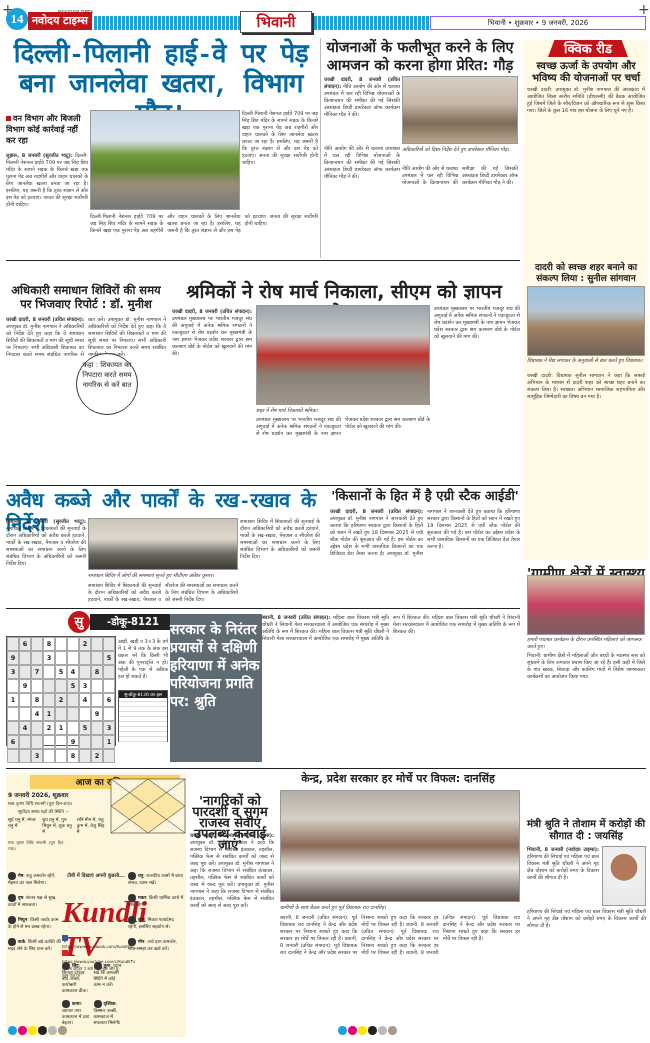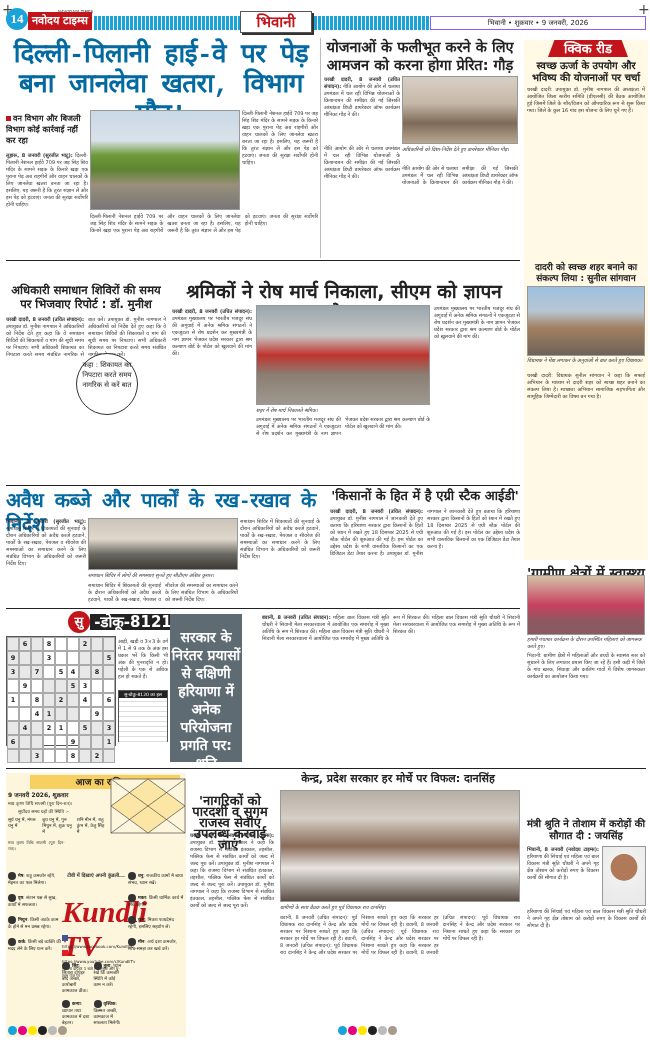--- a/index.html
+++ b/index.html
@@ -28,29 +28,29 @@
 .qr-tag{left:548px;top:40px;width:80px;height:17px;background:#c4141b;color:#fff;font-size:13px;font-weight:bold;text-align:center;line-height:17px;clip-path:polygon(8% 0,92% 0,100% 100%,0 100%)}
 .qr-h{left:526px;top:60px;width:120px;font-size:10px;line-height:12px;font-weight:bold;text-align:center}
 .h3{left:6px;top:283px;width:160px;font-size:11.5px;line-height:14px;text-align:center;font-weight:bold}
 .h4{left:170px;top:280px;width:348px;font-size:19px;line-height:22px;text-align:center;font-weight:bold}
 .h5{left:526px;top:262px;width:120px;font-size:9px;line-height:11px;font-weight:bold;text-align:center}
 .quote{left:76px;top:353px;width:62px;height:62px;border-radius:50%;background:#fff;border:1.5px solid #333;font-size:7px;font-weight:normal;text-align:center;line-height:10px;padding-top:6px}
 .h6{left:6px;top:490px;width:310px;font-size:20px;line-height:24px;font-weight:bold}
 .h7{left:330px;top:488px;width:190px;font-size:13px;line-height:16px;font-weight:bold;text-align:center}
 .h8{left:526px;top:572px;width:120px;font-size:9px;line-height:11px;font-weight:bold;text-align:center}
 .sud-s{left:68px;top:611px;width:22px;height:22px;border-radius:50%;background:#c4141b;color:#fff;font-size:13px;font-weight:bold;text-align:center;line-height:22px}
-.sud-lbl{left:90px;top:614px;width:86px;height:16px;background:#222;color:#fff;font-size:15px;font-weight:bold;text-align:center;line-height:16px}
+.sud-lbl{left:90px;top:614px;width:86px;height:16px;background:#222;color:#fff;font-size:10px;font-weight:bold;text-align:center;line-height:16px}
 .grid{left:6px;top:636px;width:110px;height:110px;display:grid;grid-template-columns:repeat(9,1fr);border:1px solid #555}
 .cell{border:0.5px solid #aaa;font-size:6.5px;font-weight:bold;text-align:center;line-height:12px}
 .cell.g{background:#e8e8e8}
 .sud-note{left:118px;top:638px;width:50px}
 .sol{left:118px;top:690px;width:50px;height:52px;border:1px solid #555}
 .sol-h{background:#222;color:#fff;font-size:4.5px;text-align:center;line-height:7px}
 .sol-grid{height:44px;background:repeating-linear-gradient(0deg,#ddd 0 1px,#fff 1px 5px),repeating-linear-gradient(90deg,#ddd 0 1px,transparent 1px 5px)}
-.gov-box{left:170px;top:614px;width:72px;height:148px;background:#5f6b72;color:#fff;font-size:14px;font-weight:bold;text-align:center;line-height:18px;padding-top:14px}
+.gov-box{left:170px;top:614px;width:92px;height:148px;background:#5f6b72;color:#fff;font-size:14px;font-weight:bold;line-height:18px;padding-top:6px}
 
 .rashi{left:6px;top:773px;width:180px;height:264px;background:#fdf6dc}
 .rashi-head{left:30px;top:775px;width:150px;height:14px;background:#f7d061;font-size:9px;font-weight:bold;text-align:center;line-height:14px}
 .kundli{left:110px;top:778px;width:76px;height:56px}
 .rashi-date{left:8px;top:791px;font-size:6px;font-weight:bold}
 .kundli-logo{left:62px;top:895px;width:60px;height:40px;color:#c4141b;font-size:30px;font-style:italic;font-weight:bold;font-family:"Liberation Serif",serif}
 .social{left:62px;top:935px;width:64px;font-size:4px;line-height:7px}
 .fb{display:inline-block;width:6px;height:6px;background:#3b5998;margin-right:2px}
 .yt{display:inline-block;width:6px;height:6px;background:#e02020;margin-right:2px}
 .zodiac{font-size:4.5px;line-height:6px}

